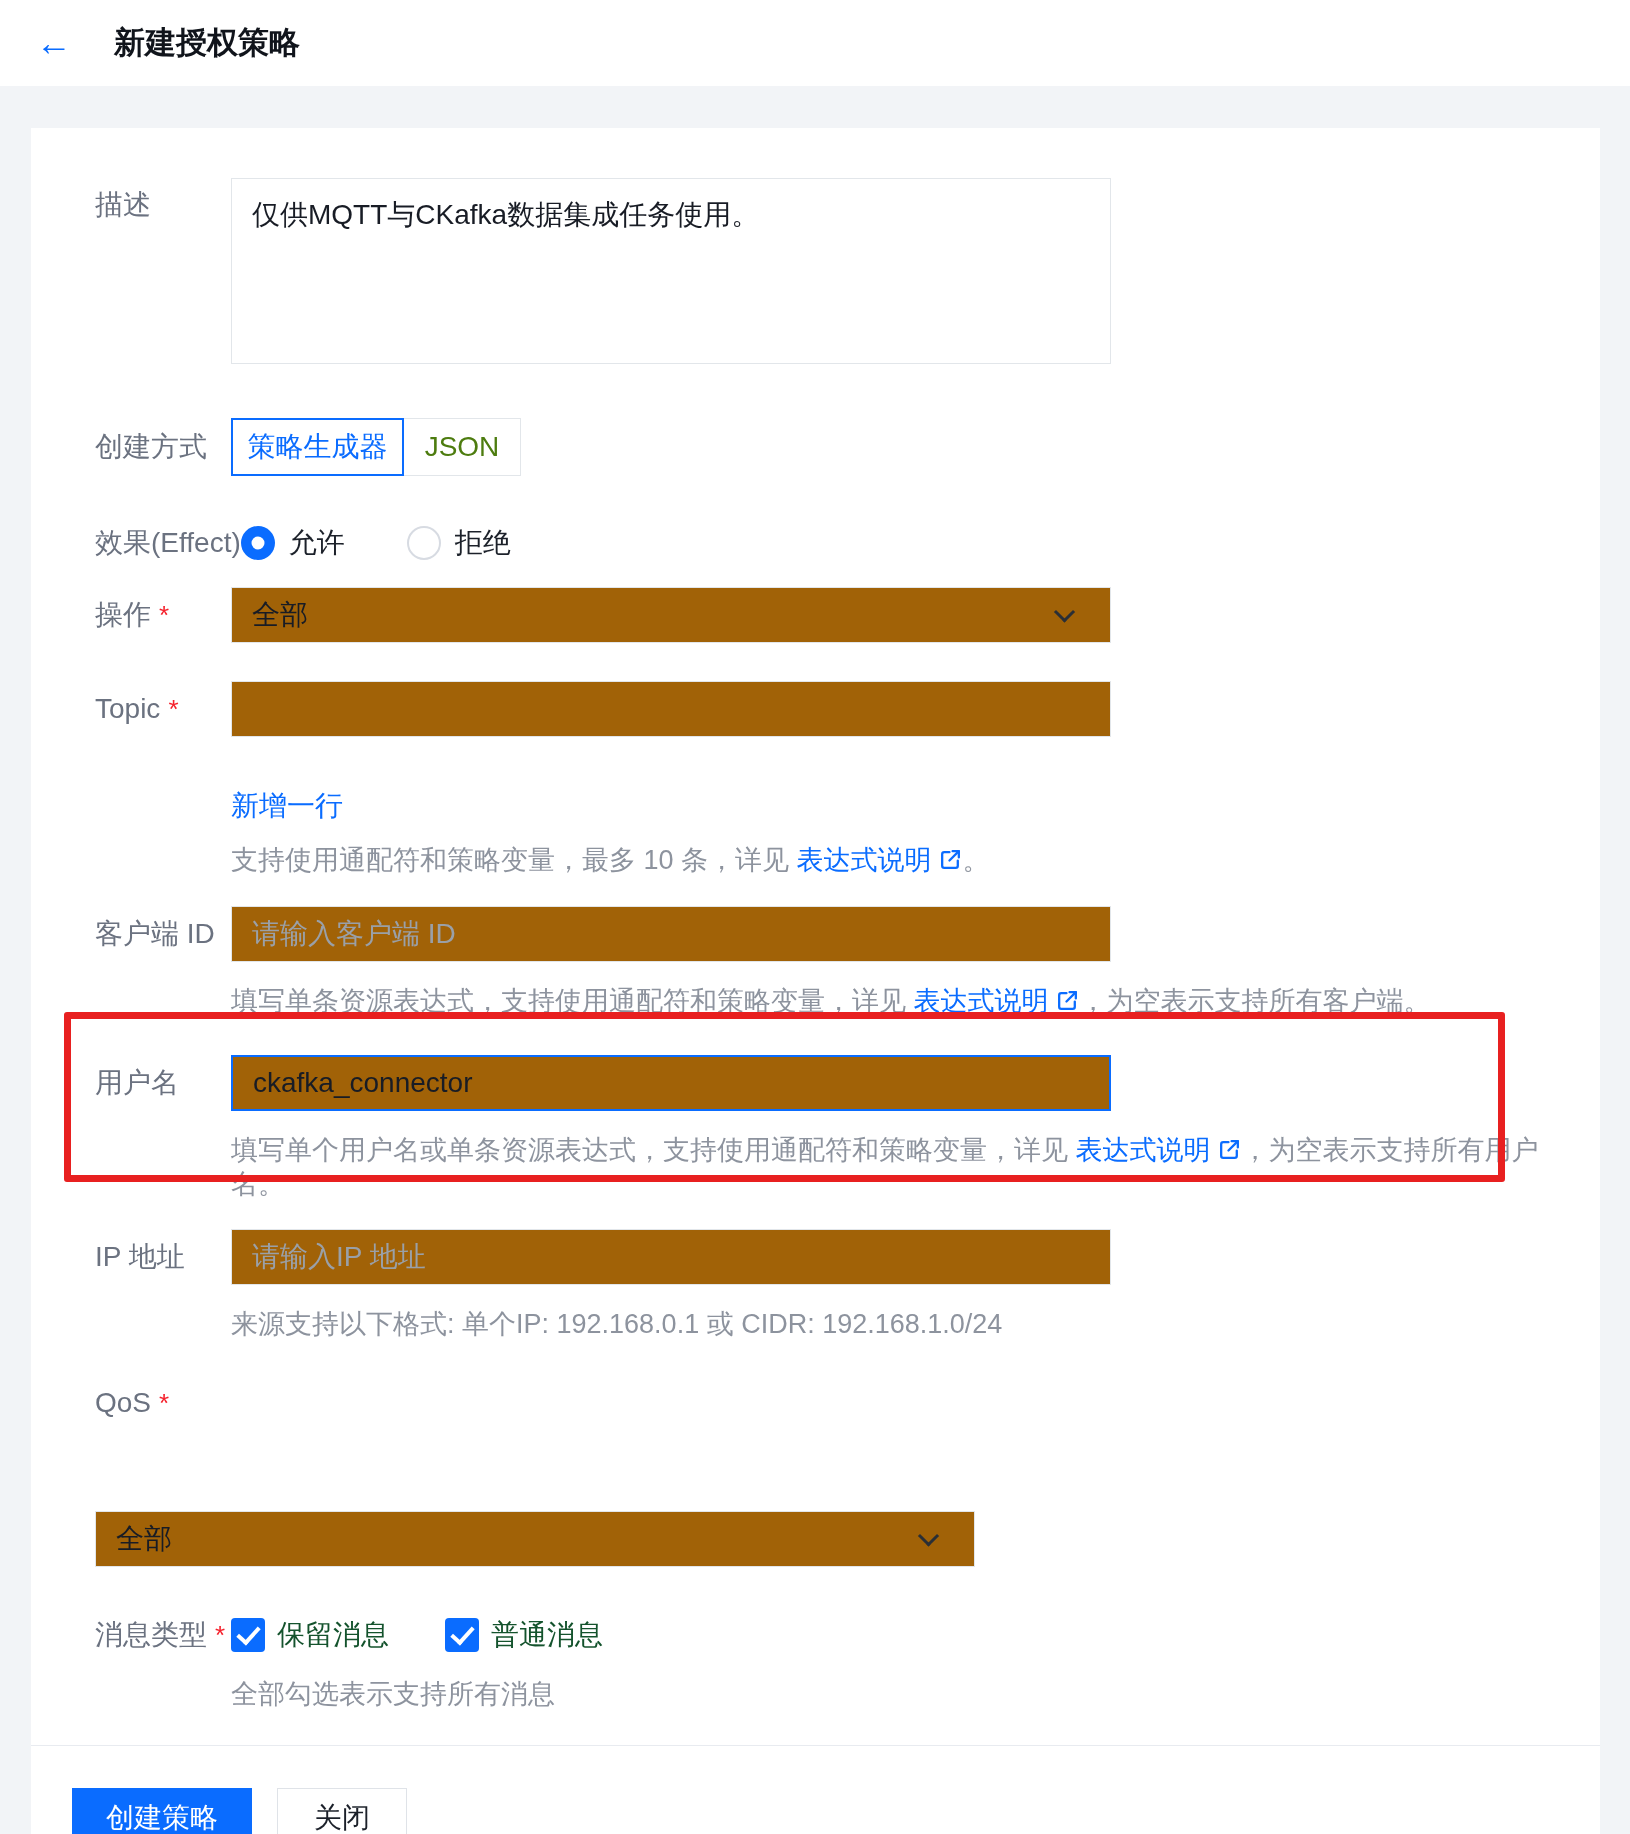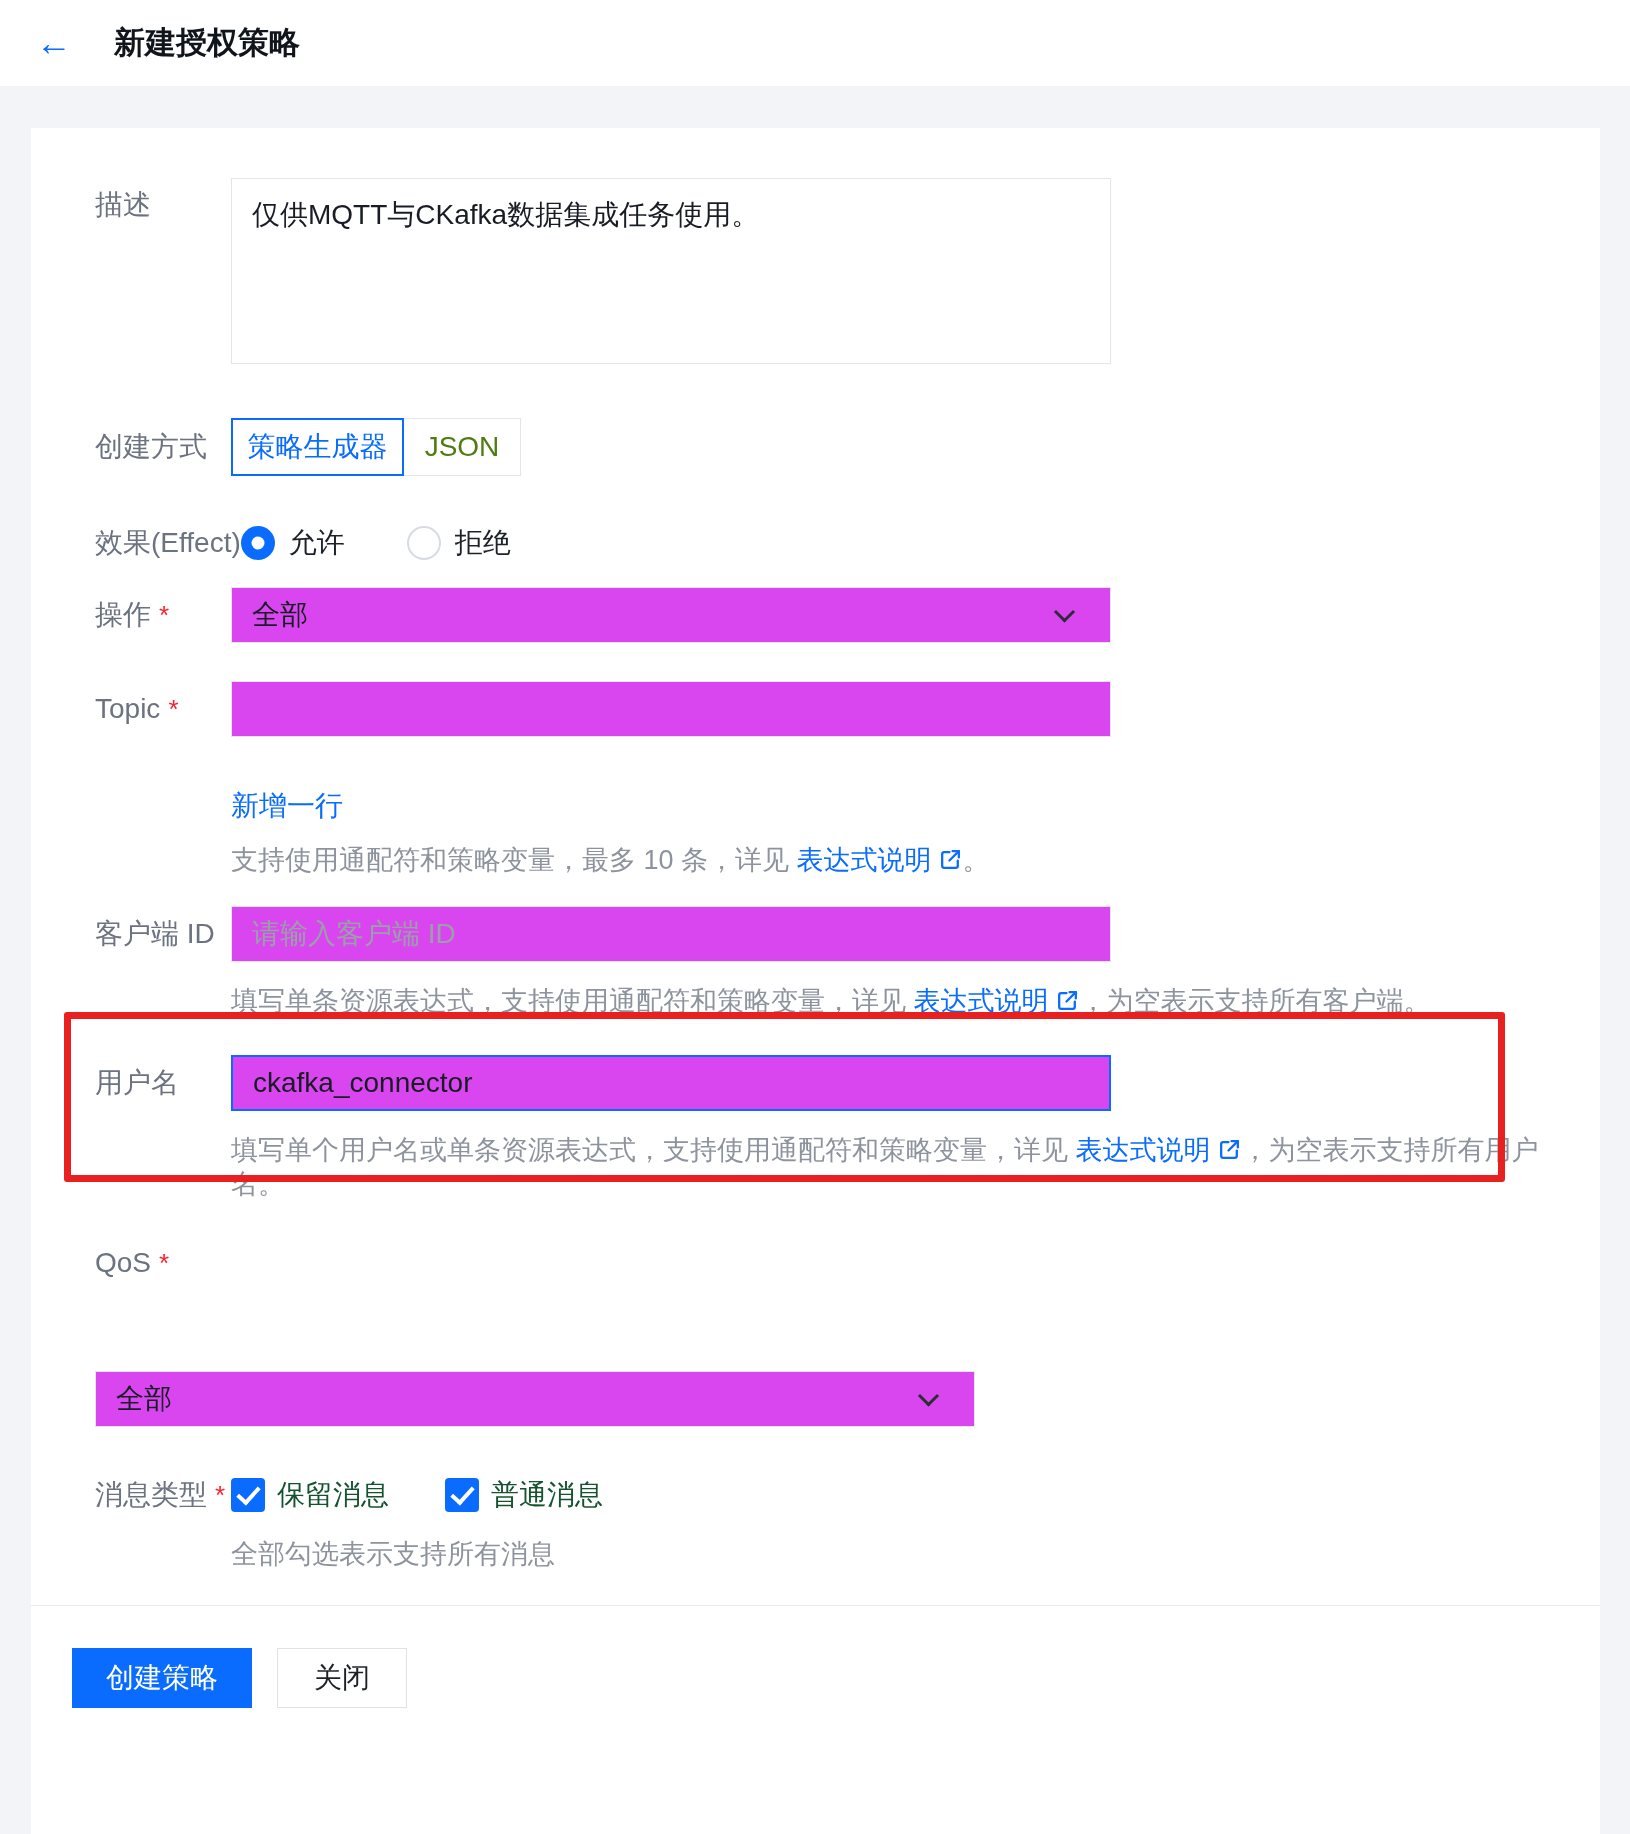--- a/index.html
+++ b/index.html
@@ -62,21 +62,21 @@
     color:var(--label);
     line-height:56px;
     white-space:nowrap;
   }
   .req{color:var(--req);margin-left:8px;font-size:26px;}
   .control{flex:1 1 auto;}
   .text-input,.fake-input,.select{
     width:880px;
     height:56px;
     border:1px solid var(--border);
-    background:#d946ef;
+    background:#a16207;
     font-size:28px;
     color:var(--text);
     padding:0 20px;
     display:flex;
     align-items:center;
     position:relative;
     outline:none;
   }
   input.text-input{display:block;line-height:54px;}
   input.text-input::placeholder{color:var(--placeholder);}
@@ -324,20 +324,29 @@
       <div class="help">
         <span>填写单个用户名或单条资源表达式，支持使用通配符和策略变量，详见 </span><a><span>表达式说明</span><svg class="ext-icon" viewBox="0 0 24 24" fill="none" stroke="#0a6cff" stroke-width="2.2" stroke-linecap="round" stroke-linejoin="round">
               <path d="M19 13v5a2 2 0 0 1-2 2H6a2 2 0 0 1-2-2V7a2 2 0 0 1 2-2h5"></path>
               <path d="M14 4h6v6"></path>
               <path d="M20 4l-9 9"></path>
             </svg></a><span>，为空表示支持所有用户名。</span>
       </div>
     </div>
   </div>
 
+  <div class="row row-ip">
+    <div class="label">
+      <span>IP 地址</span>
+    </div>
+    <div class="control">
+      <input class="text-input" placeholder="请输入IP 地址" style="">
+      <div class="help">来源支持以下格式: 单个IP: 192.168.0.1 或 CIDR: 192.168.1.0/24</div>
+    </div>
+  </div>
 
   <div class="row row-qos">
     <div class="label">
       <span>QoS</span><span class="req">*</span>
     </div>
     <div class="control">
       <div class="select">
         <span>全部</span>
         <i class="chevron"></i>
       </div>

